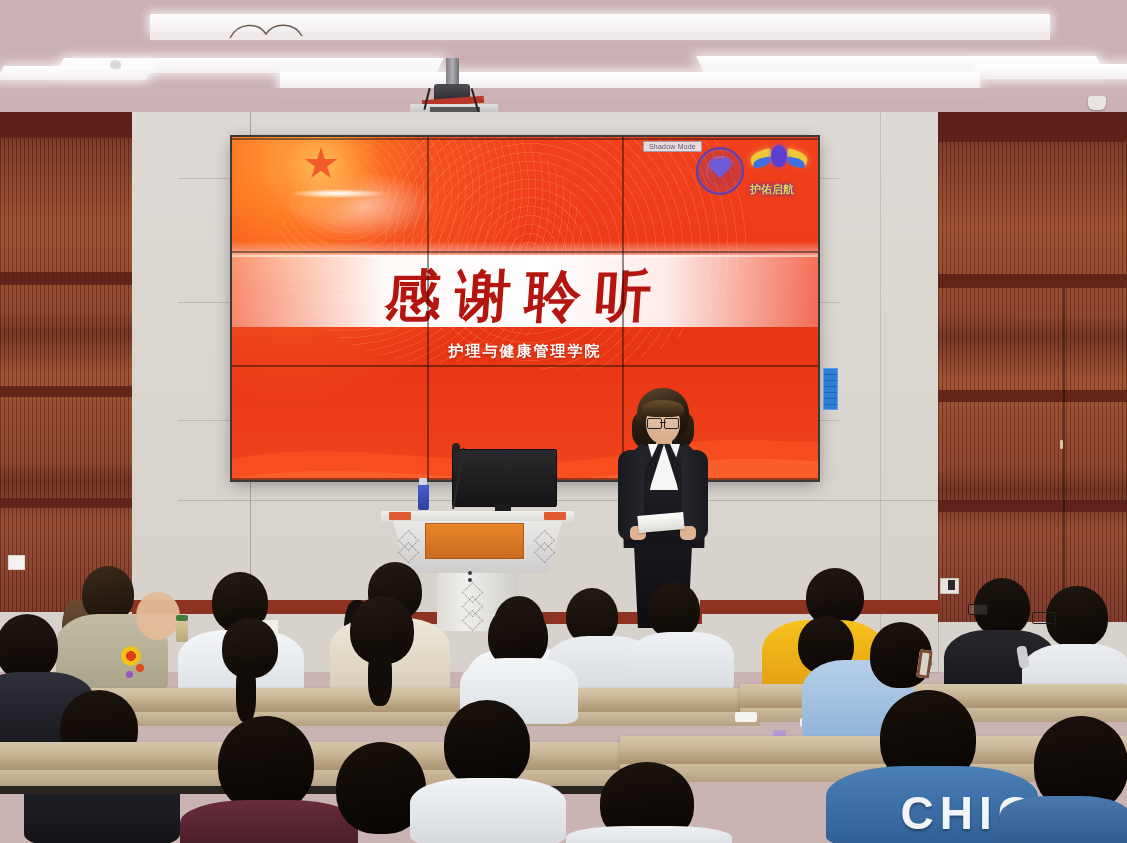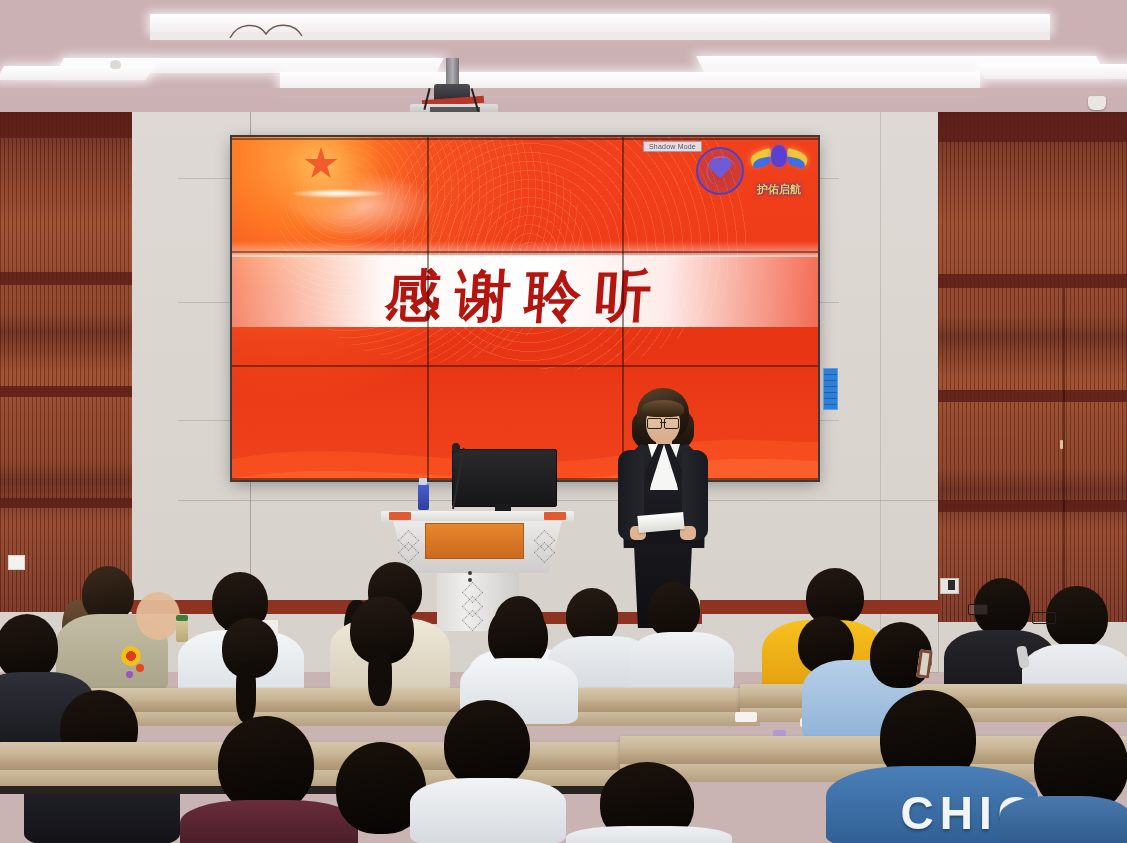--- a/index.html
+++ b/index.html
@@ -99,21 +99,21 @@
   .wing{position:absolute;top:8px;width:22px;height:12px;background:#f0c93a;
     border-radius:60% 10% 60% 10%;filter:drop-shadow(0 0 3px rgba(255,220,100,.6));}
   .wing.l{left:0;transform:rotate(-18deg);}
   .wing.r{right:0;transform:rotate(18deg) scaleX(-1);}
   .wing2{position:absolute;top:15px;width:18px;height:9px;background:#3f6fe0;border-radius:60% 10% 60% 10%;}
   .wing2.l{left:3px;transform:rotate(-10deg);}
   .wing2.r{right:3px;transform:rotate(10deg) scaleX(-1);}
   .badge-core{position:absolute;left:50%;top:2px;transform:translateX(-50%);
     width:16px;height:22px;background:#5a3fd0;border-radius:50% 50% 45% 45%;
     box-shadow:0 0 5px rgba(120,90,230,.8);}
-  .badge-text{position:absolute;left:0;right:0;bottom:0;text-align:center;font-size:11px;font-weight:bold;
+  .badge-text{position:absolute;left:0;right:0;bottom:0;text-align:left;font-size:11px;font-weight:bold;
     color:#e8d24a;letter-spacing:0px;text-shadow:0 0 4px rgba(80,60,200,.9),0 0 2px #3a2aa0;}
 
   .shadow-mode-tag{position:absolute;left:411px;top:4px;padding:1px 5px;
     background:rgba(236,238,244,.88);border:1px solid rgba(120,130,160,.7);
     font-size:7px;color:#4a5a78;border-radius:1px;letter-spacing:.2px;}
 
   .blue-sign{position:absolute;left:823px;top:368px;width:13px;height:40px;
     background:repeating-linear-gradient(180deg,#2f7fd6 0px,#2f7fd6 5px,#1e63b0 5px,#1e63b0 6px);
     border:1px solid #5aa0e8;}
 
@@ -284,20 +284,21 @@
 
     <svg class="ribbon" viewBox="0 0 600 92" preserveAspectRatio="none">
       <path d="M0 56 C130 16, 270 78, 420 40 C500 20, 560 40, 620 30 L620 92 L0 92 Z" fill="#ff5a24" opacity=".55"></path>
       <path d="M0 74 C140 40, 280 92, 430 58 C510 40, 570 58, 620 50 L620 92 L0 92 Z" fill="#ff7a3a" opacity=".45"></path>
       <path d="M0 86 C160 62, 300 96, 460 74 L620 70 L620 92 L0 92 Z" fill="#ffd0a0" opacity=".22"></path>
     </svg>
 
     <div class="white-band"></div>
 
     <div class="led-title">感谢聆听</div>
+    <div class="led-sub">护理与健康管理学院</div>
 
     <div class="logo-emblem">
       <div class="arc"></div>
       <div class="heart"></div>
     </div>
     <div class="logo-badge">
       <div class="wing l"></div>
         <div class="wing r"></div>
       <div class="wing2 l"></div>
         <div class="wing2 r"></div>

